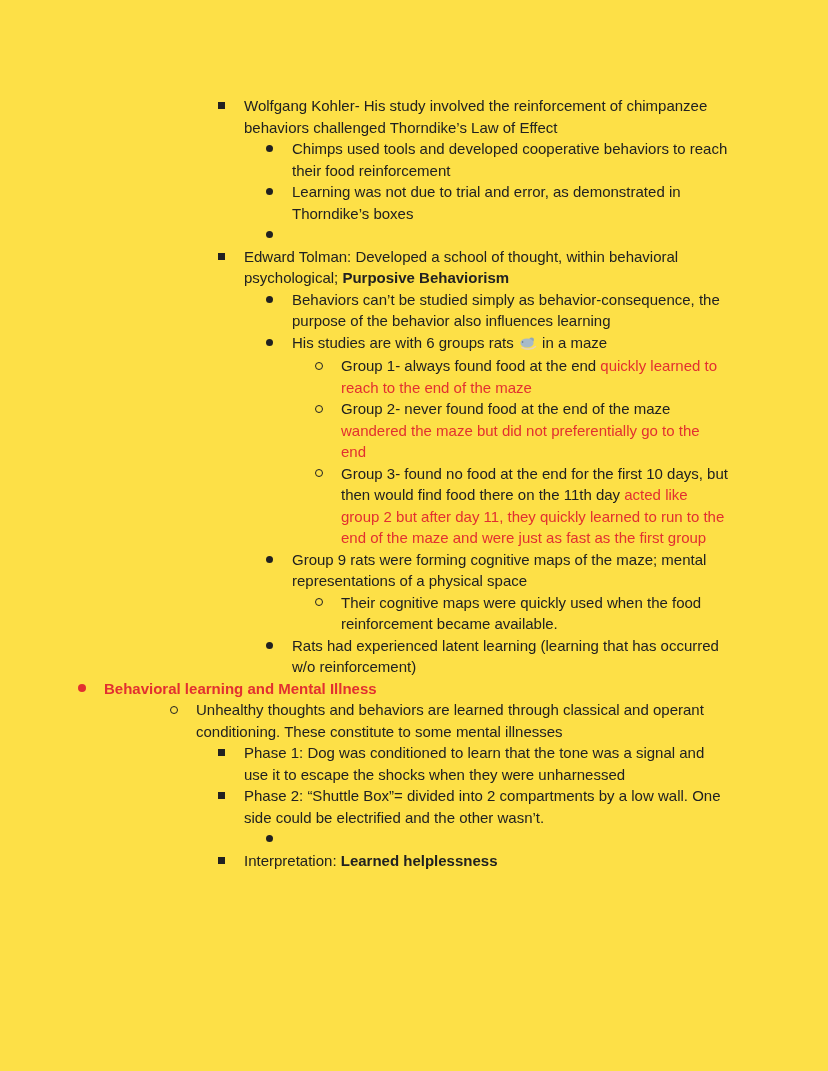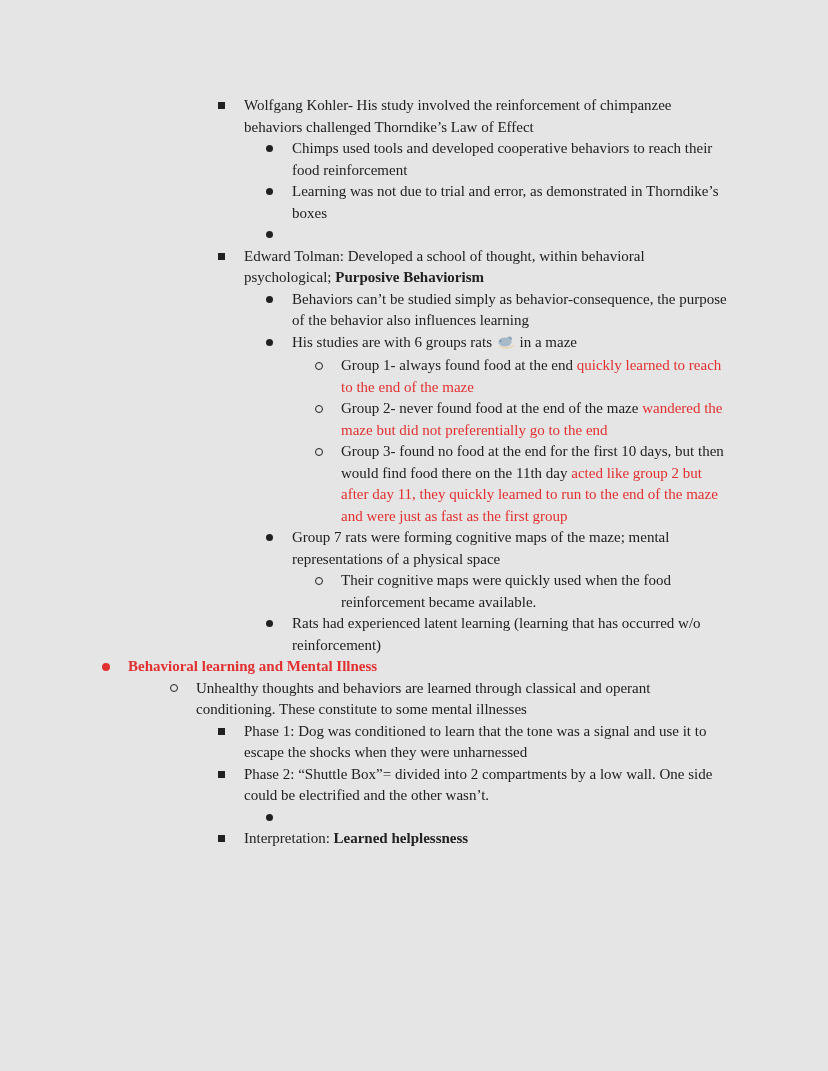--- a/index.html
+++ b/index.html
@@ -1,34 +1,34 @@
 <!DOCTYPE html>
 <html><head>
 <meta charset="utf-8">
 <style>
   html, body { margin: 0; padding: 0; background: #ffffff; }
   .page {
     position: relative;
     width: 828px;
     height: 1071px;
-    background: #e5e5e5;
+    background: #fde047;
     overflow: hidden;
-    font-family: Liberation Serif, serif;
+    font-family: Liberation Sans, sans-serif;
     font-size: 15px;
     line-height: 21.5px;
     color: #212121;
   }
   .content {
     position: absolute;
     top: 95px;
     left: 0;
     width: 728px;
   }
   .li { display: flex; align-items: flex-start; }
-  .li.level-0 { padding-left: 102px; }
+  .li.level-0 { padding-left: 78px; }
   .li.level-1 { padding-left: 170px; }
   .li.level-2 { padding-left: 218px; }
   .li.level-3 { padding-left: 266px; }
   .li.level-4 { padding-left: 315px; }
   .bullet {
     flex: 0 0 26px;
     display: flex;
     align-items: center;
     height: 21.5px;
   }
@@ -118,21 +118,21 @@
       <div class="li level-4">
         <span class="bullet circle">
           <span class="bullet-glyph"></span>
         </span>
         <span class="text"><span>Group 3- found no food at the end for the first 10 days, but then would find food there on the 11th day </span><span class="seg-red" style="color: rgb(226, 48, 48);">acted like group 2 but after day 11, they quickly learned to run to the end of the maze and were just as fast as the first group</span></span>
       </div>
       <div class="li level-3">
         <span class="bullet disc">
           <span class="bullet-glyph"></span>
         </span>
-        <span class="text"><span>Group 7 rats were forming cognitive maps of the maze; mental representations of a physical space</span></span>
+        <span class="text"><span>Group 9 rats were forming cognitive maps of the maze; mental representations of a physical space</span></span>
       </div>
       <div class="li level-4">
         <span class="bullet circle">
           <span class="bullet-glyph"></span>
         </span>
         <span class="text"><span>Their cognitive maps were quickly used when the food reinforcement became available.</span></span>
       </div>
       <div class="li level-3">
         <span class="bullet disc">
           <span class="bullet-glyph"></span>

